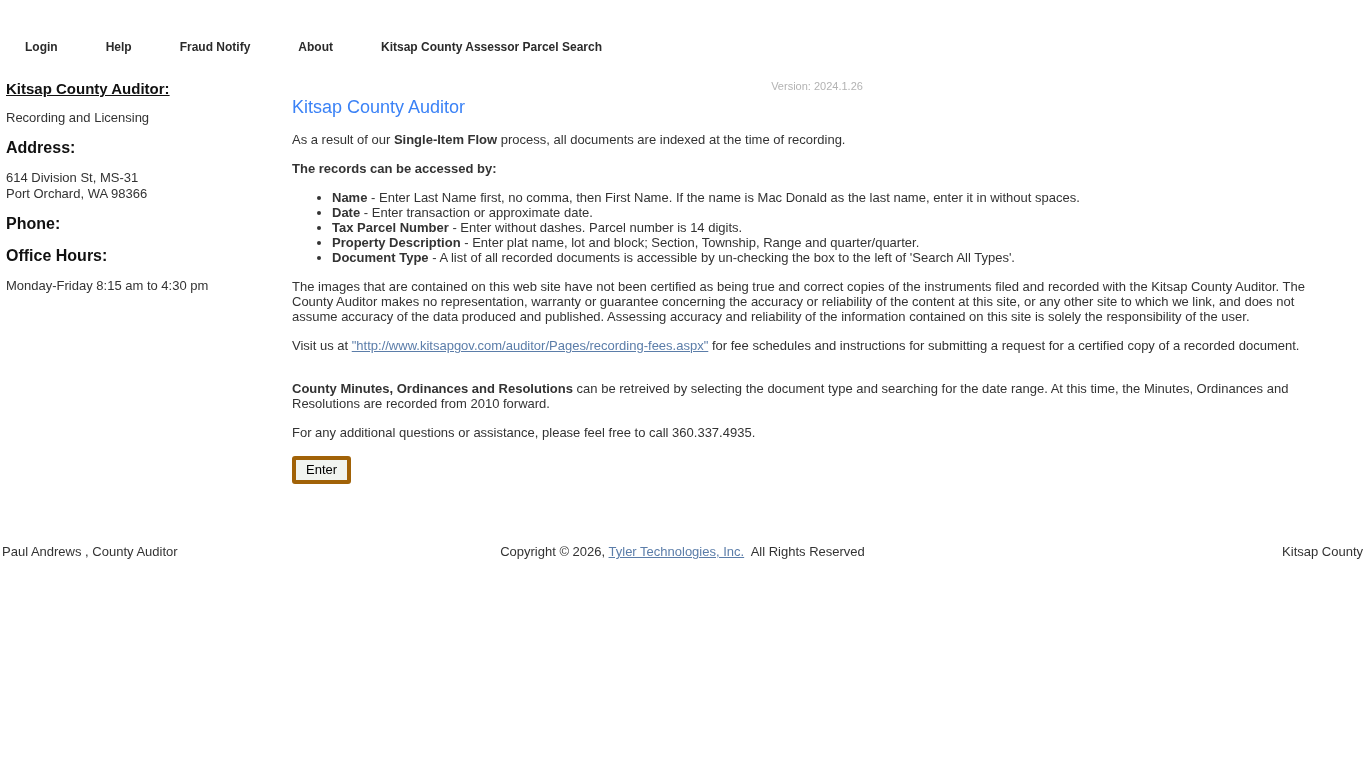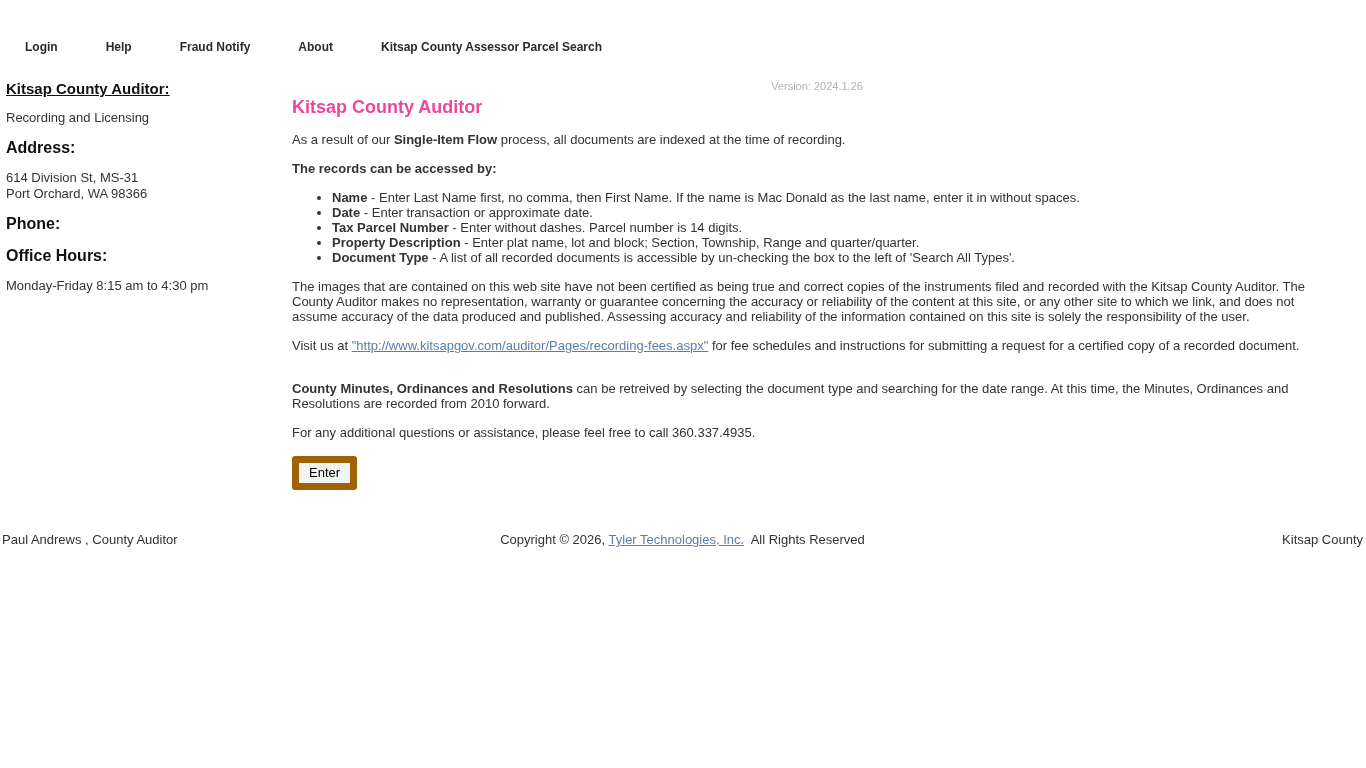--- a/index.html
+++ b/index.html
@@ -57,22 +57,22 @@
     padding-right: 24px;
   }
   .version {
     text-align: center;
     font-size: 11px;
     color: #b3b3b3;
     margin-bottom: 3px;
   }
   .main h1 {
     font-size: 18px;
-    font-weight: bold;
-    color: #ec4899;
+    font-weight: normal;
+    color: #3b82f6;
     margin: 5px 0 14px 0;
   }
   .main p {
     font-size: 13px;
     line-height: 15px;
     margin-bottom: 14px;
     color: #333333;
   }
   .main p.spaced-top { margin-top: 28px; }
   .main .bold { font-weight: bold; }
@@ -88,31 +88,31 @@
   a.link {
     color: #5b7da9;
     text-decoration: underline;
     cursor: pointer;
   }
   .enter-btn {
     font-family: "Liberation Sans", sans-serif;
     font-size: 13px;
     color: #000000;
     background: #f1f4f0;
-    border: 7px solid #a16207;
+    border: 4px solid #a16207;
     border-radius: 3px;
     padding: 2px 10px 3px 10px;
     margin-top: 2px;
     cursor: pointer;
   }
   
   .footer {
     display: flex;
     align-items: baseline;
-    margin-top: 42px;
+    margin-top: 60px;
     font-size: 13px;
     color: #333333;
   }
   .footer .f-left  { flex: 1; text-align: left;  padding-left: 2px;  white-space: nowrap; }
   .footer .f-mid   { flex: 0 0 auto; text-align: center; white-space: nowrap; }
   .footer .f-right { flex: 1; text-align: right; padding-right: 3px; white-space: nowrap; }
 </style>
 </head>
 <body>
 

